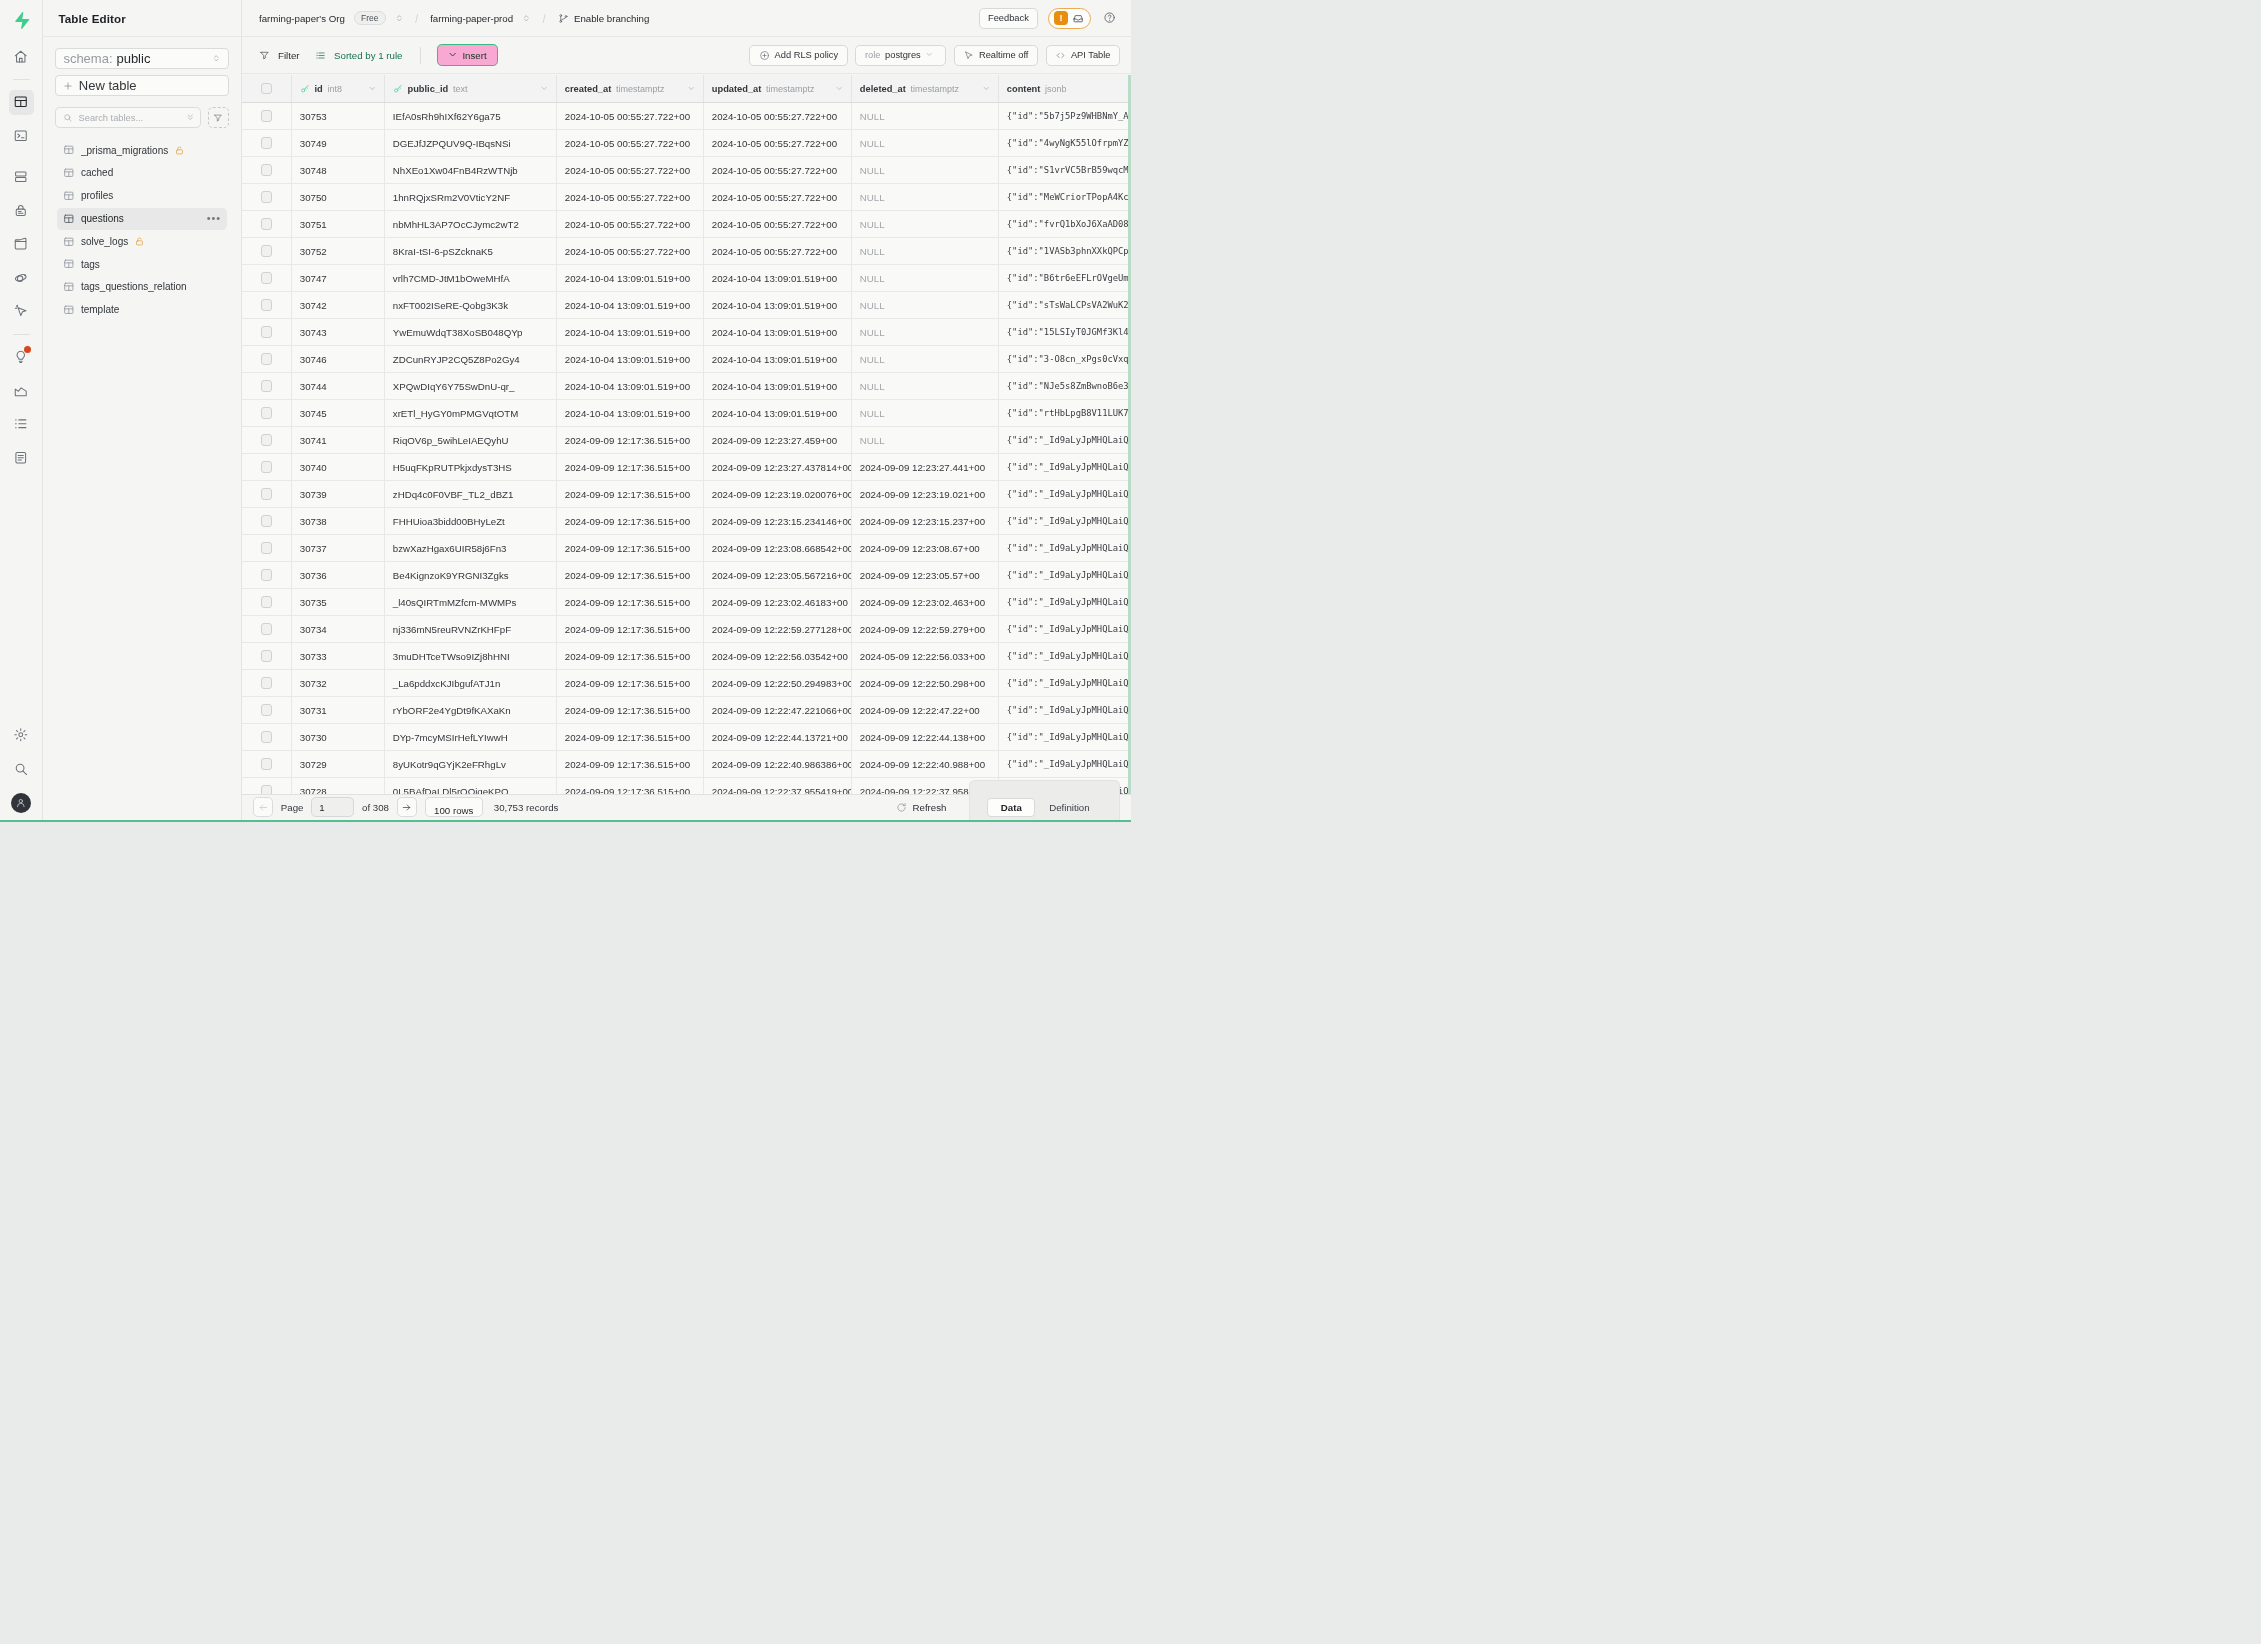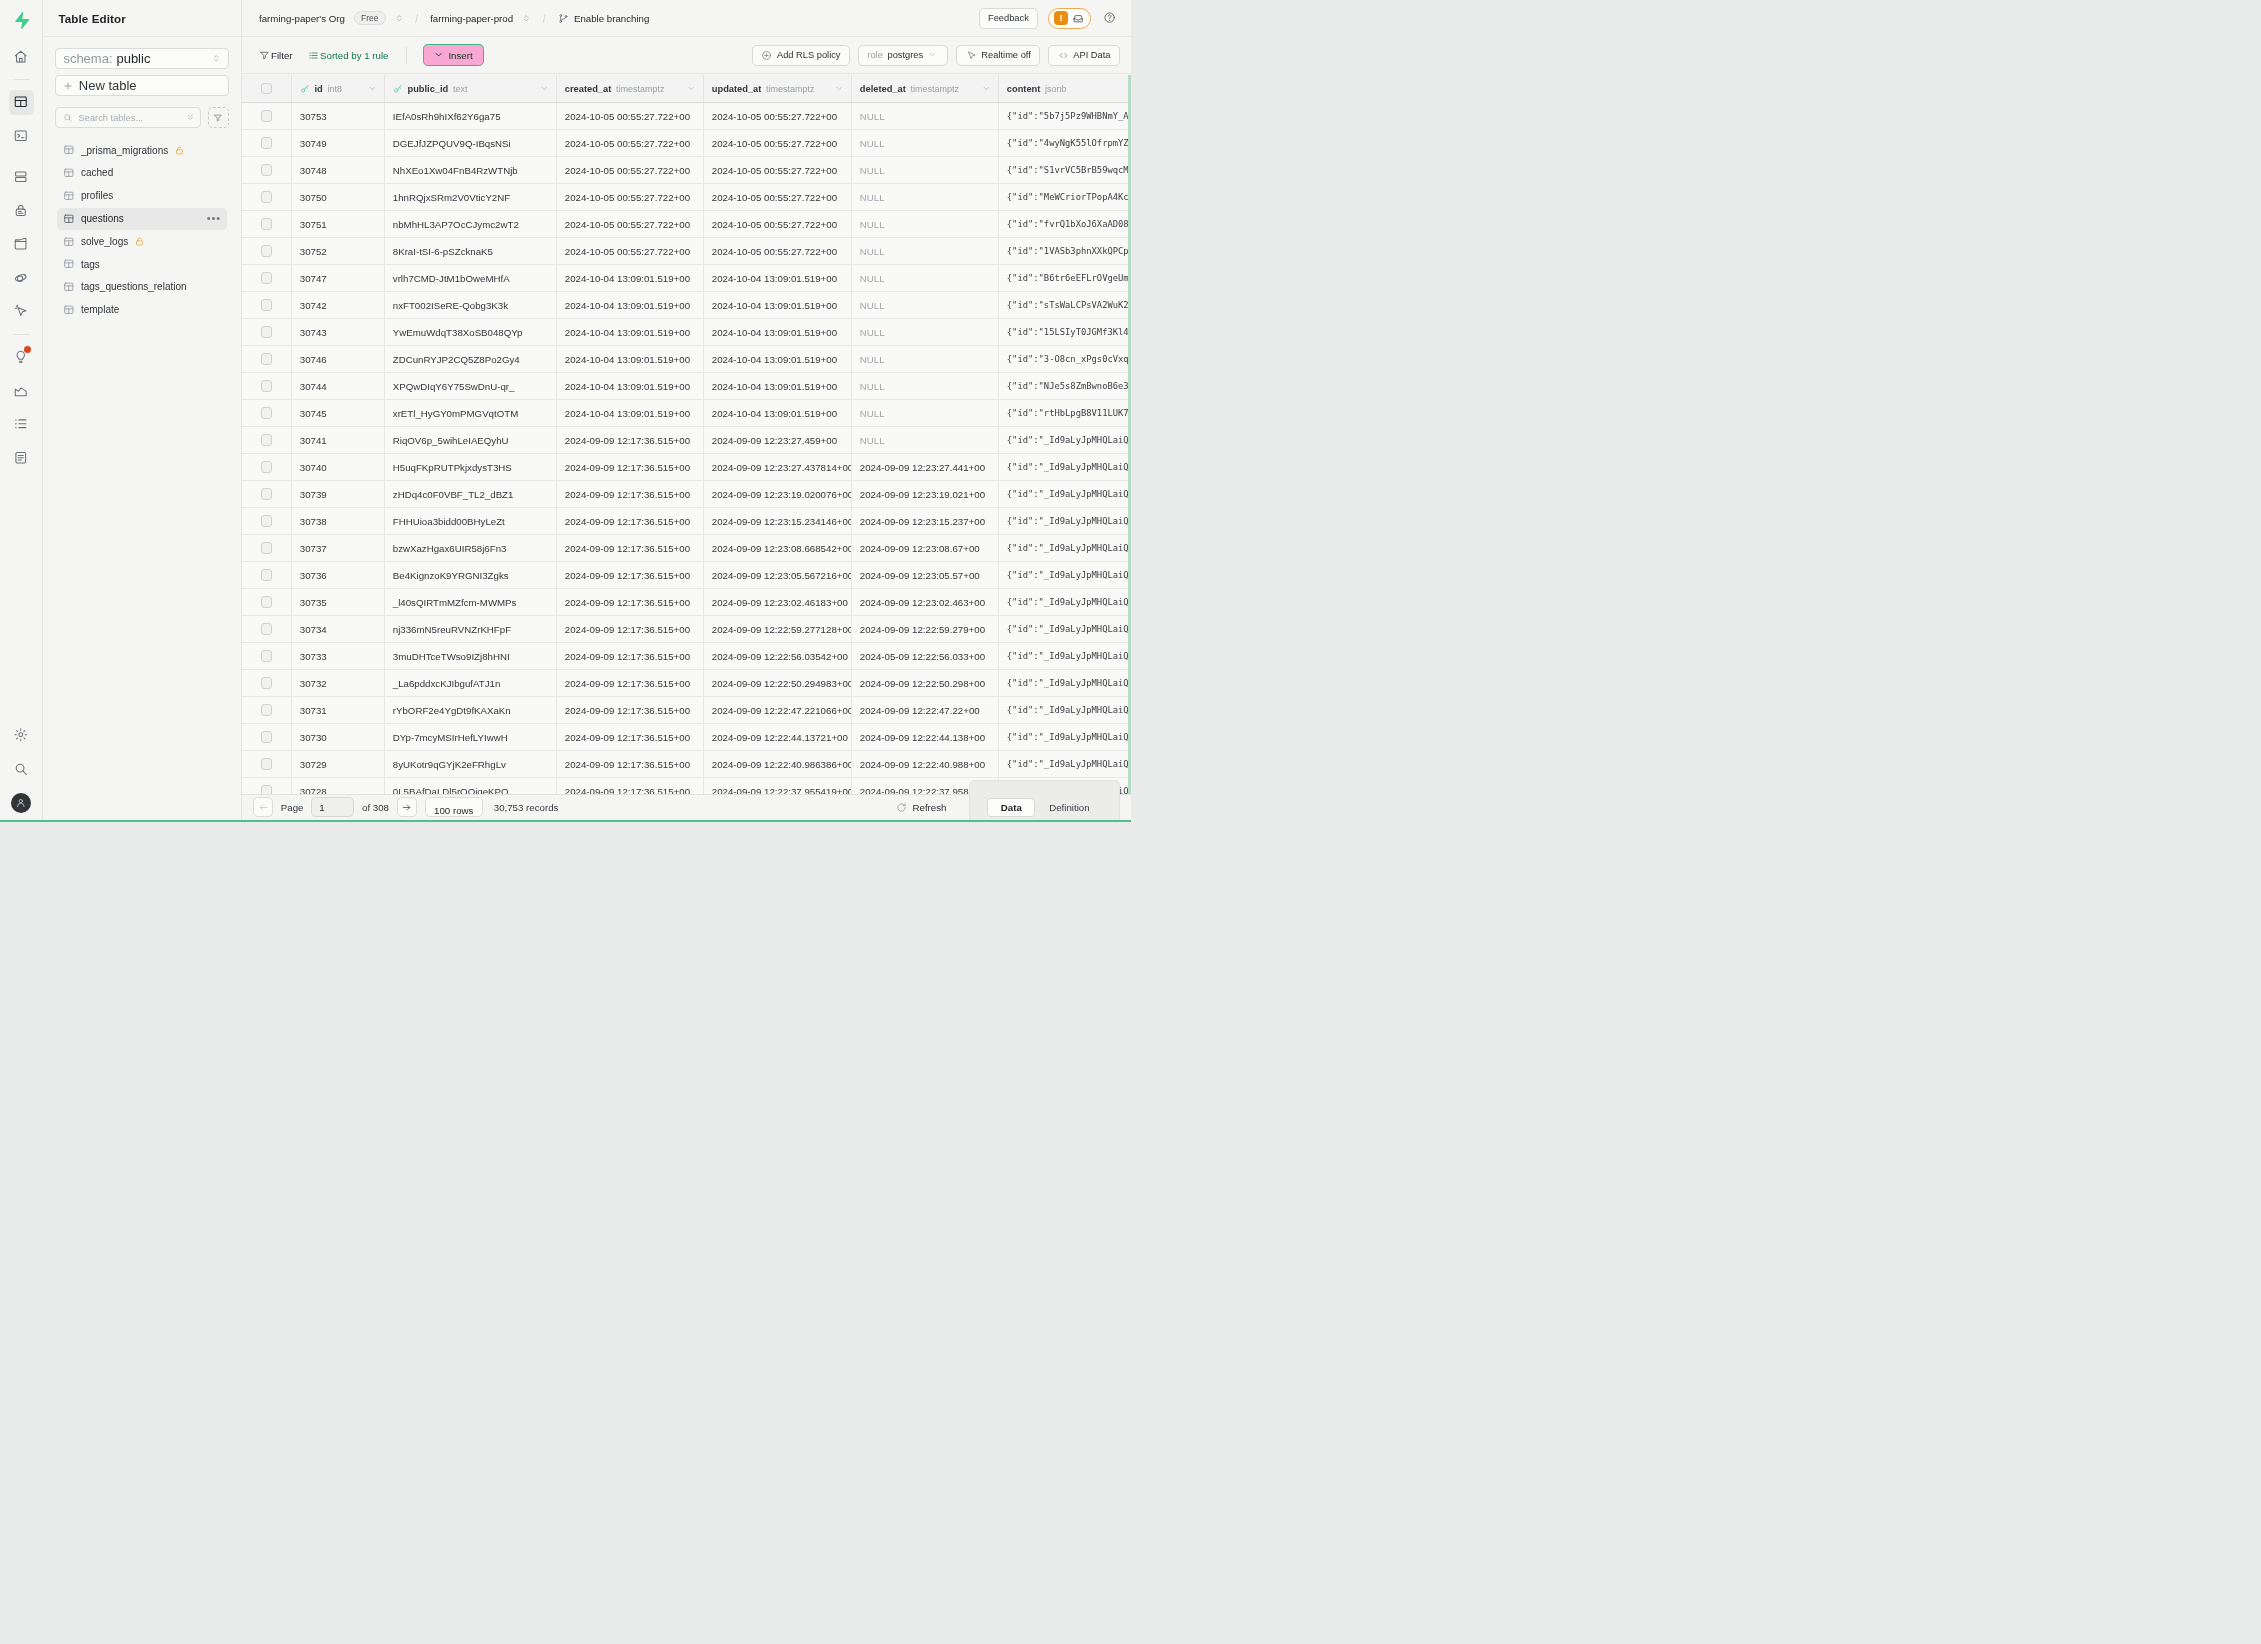--- a/index.html
+++ b/index.html
@@ -70,21 +70,21 @@
   .notif-pill{display:flex;align-items:center;gap:3.9px;height:21px;padding:0 5.4px;border:0.8px solid #ecaa52;border-radius:11px;background:#fdfdfc;cursor:pointer}
   .alert-sq{width:14px;height:14px;border-radius:3.9px;background:#e88d0c;color:#fff;font-size:9.3px;font-weight:700;
             display:flex;align-items:center;justify-content:center}
   .notif-pill .tray{width:12.4px;height:12.4px;color:#4b5157}
   .help-btn{width:20px;height:20px;display:flex;align-items:center;justify-content:center;color:#5b6167;cursor:pointer}
   .help-btn .icn{width:13.2px;height:13.2px}
 
   
   #toolbar{height:37px;border-bottom:0.8px solid #e6e7e6;display:flex;align-items:center;padding:0 11px 0 17px;background:#f5f5f4}
   .tool-left{display:flex;align-items:center;gap:15.5px}
-  .tool-item{display:flex;align-items:center;gap:1px;font-size:9.7px;color:#2b2e32;cursor:pointer}
+  .tool-item{display:flex;align-items:center;gap:8px;font-size:9.7px;color:#2b2e32;cursor:pointer}
   .tool-item .icn{width:11px;height:11px;color:#4b5157}
   .tool-item.green{color:#15744a}
   .tool-item.green .icn{color:#15744a}
   .vdiv{width:0.8px;height:17px;background:#dddedd;margin:0 1.6px}
   #insert-btn{display:flex;align-items:center;gap:4.7px;height:22px;padding:0 10px;border:0.8px solid #3cb983;border-radius:4.7px;
               background:#f9a8d4;font-size:9.7px;font-weight:500;color:#11331f;cursor:pointer}
   #insert-btn .icn{width:9.3px;height:9.3px;color:#1c4a30}
   .tool-right{margin-left:auto;display:flex;align-items:center;gap:7.8px}
   .btn .icn{width:11px;height:11px;color:#74797f}
   .btn .role-prefix{color:#9aa0a5}
@@ -518,21 +518,21 @@
               </svg>
             </span>
           <span>Realtime off</span>
         </button>
         <button class="btn">
           <span class="icn">
               <svg viewBox="0 0 24 24">
                 <path d="M9 7.5 4.5 12 9 16.5M15 7.5l4.5 4.5L15 16.5"></path>
               </svg>
             </span>
-          <span>API Data</span>
+          <span>API Table</span>
         </button>
       </div>
     </div>
 
     <div id="grid">
       <div id="grid-header">
           <div class="hcell col-cb">
             <span class="cbx"></span>
           </div>
           <div class="hcell col-id">

